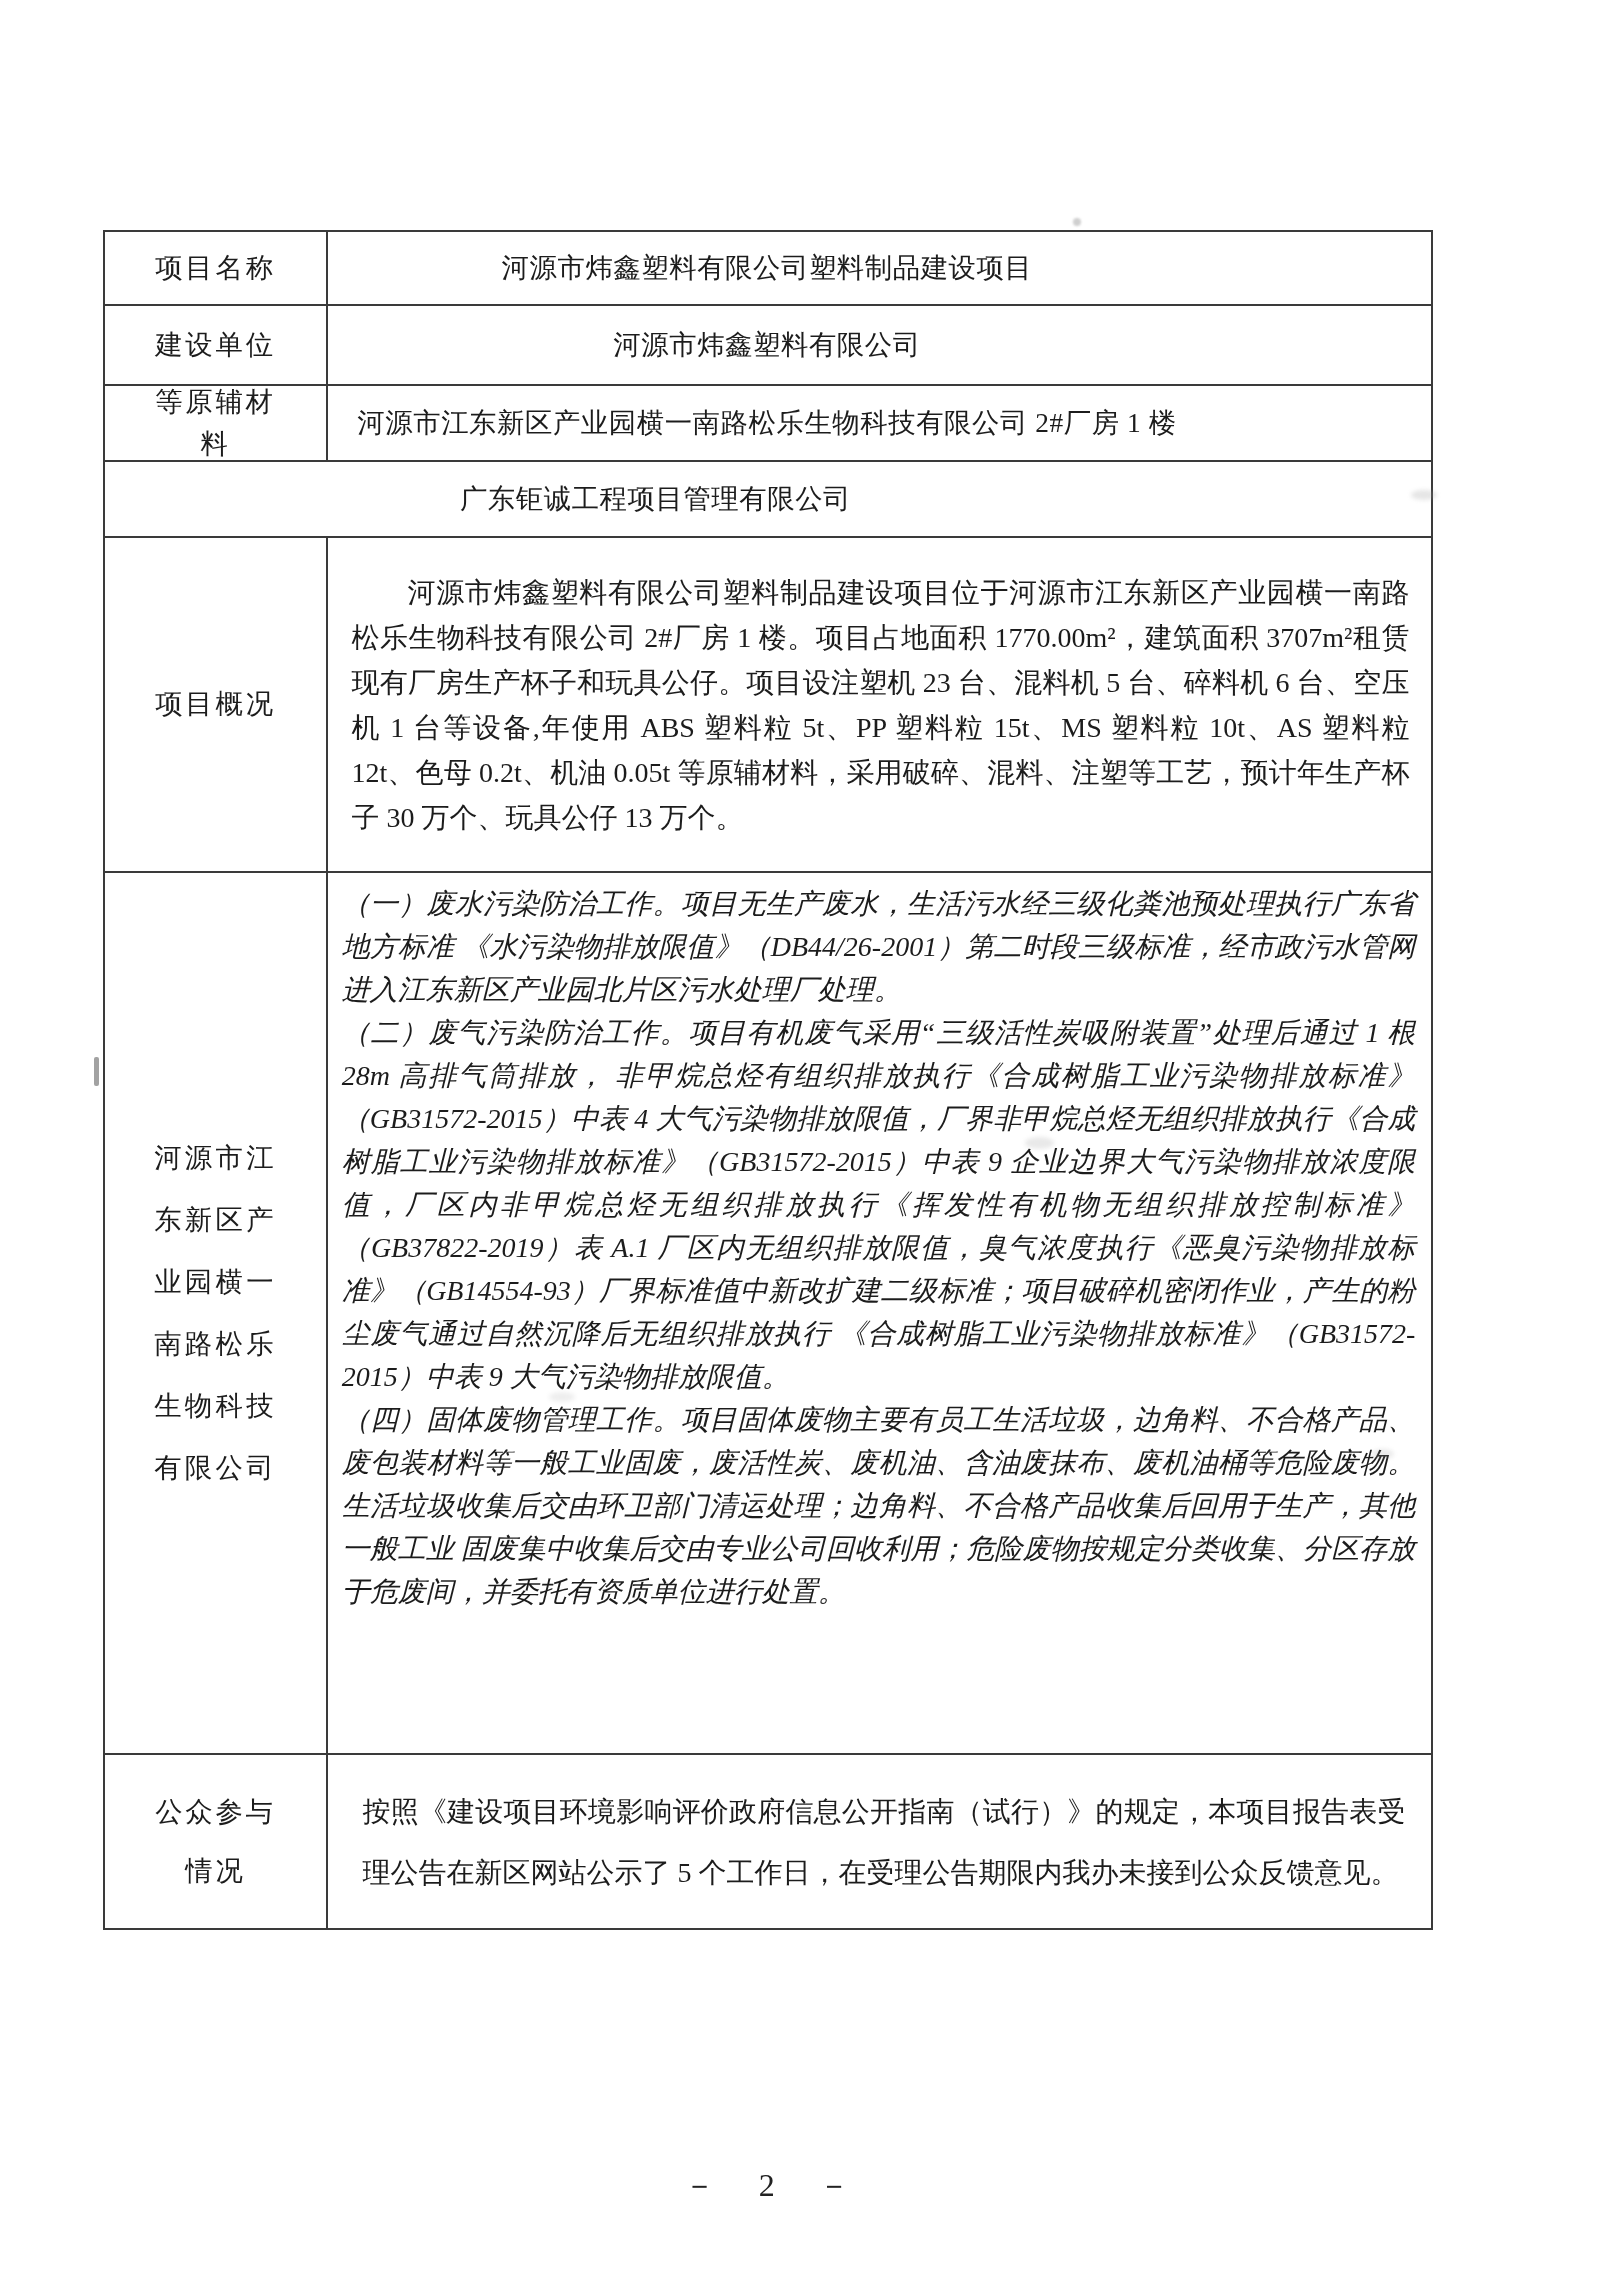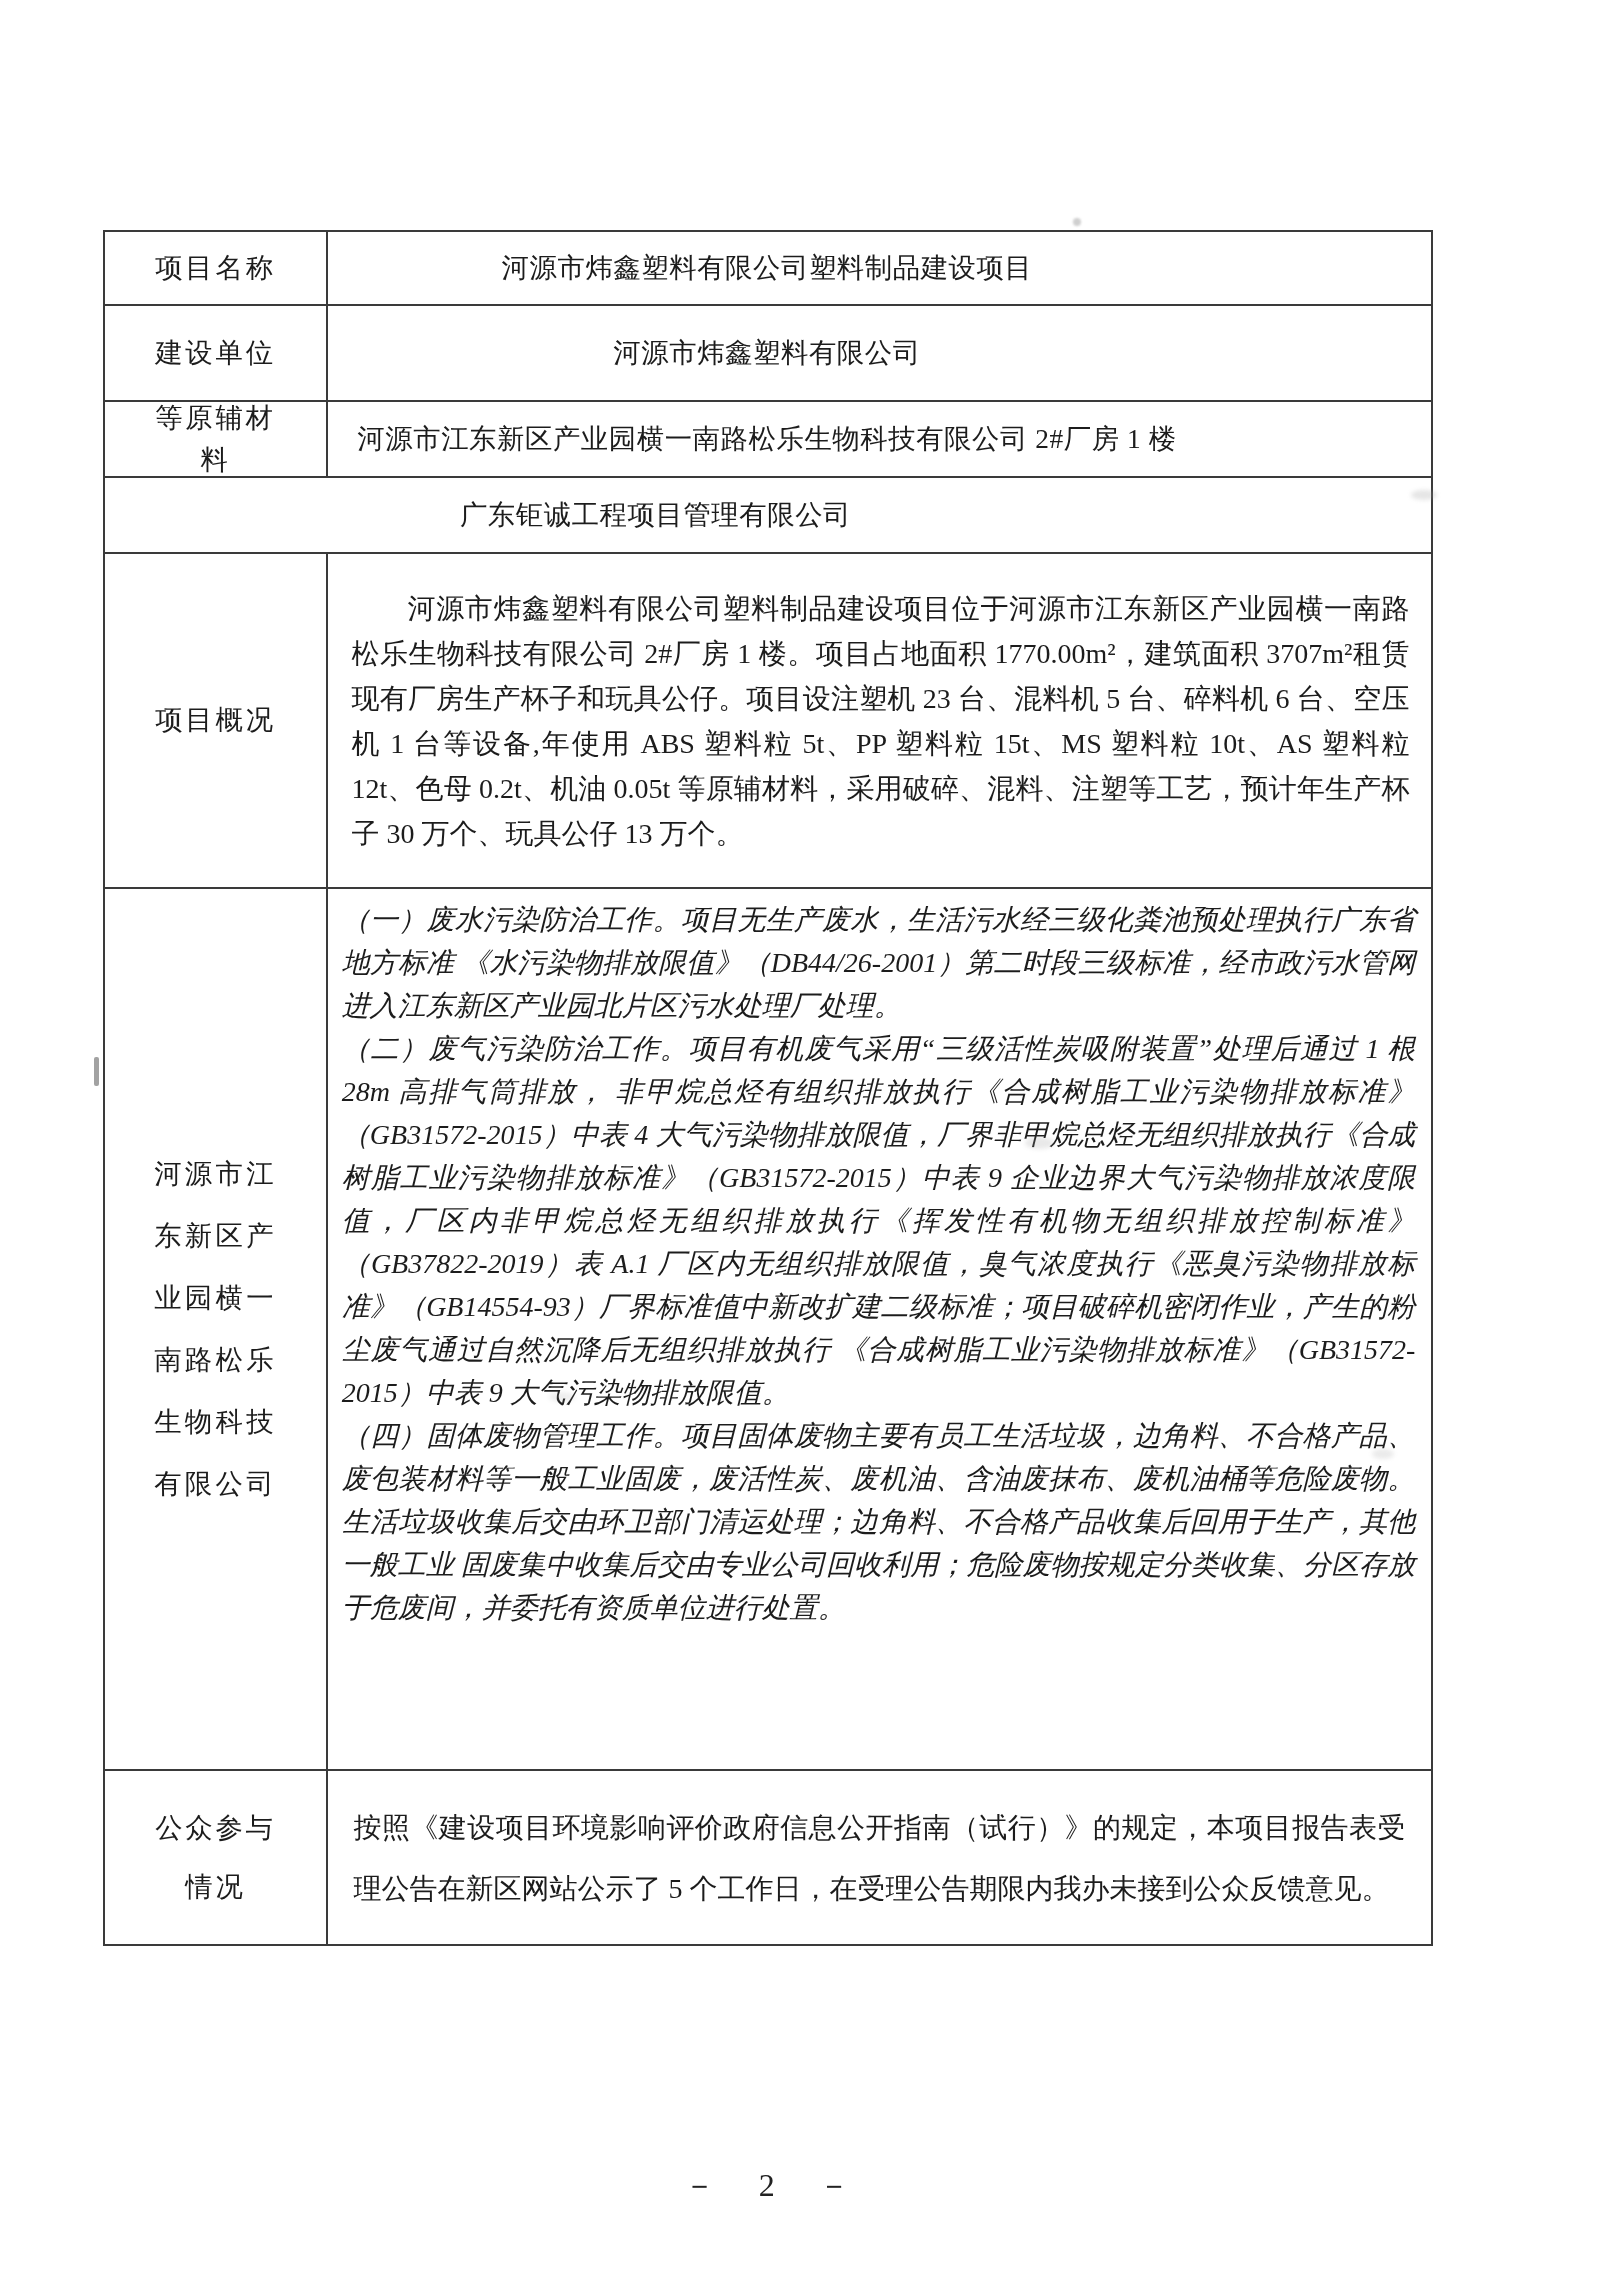--- a/index.html
+++ b/index.html
@@ -15,21 +15,21 @@
     border:2px solid #3a3a3a;
     box-sizing:border-box;
     background:#fff;
   }
   .t-row{
     display:flex;align-items:stretch;
     border-bottom:2px solid #3a3a3a;
     box-sizing:border-box;
     position:relative;
   }
-  .t-row:last-child{border-bottom:none;}
+  .t-row:last-child{border-bottom:none;gap:9px;}
   .label-cell{
     width:223px;flex:0 0 223px;
     border-right:2px solid #3a3a3a;
     box-sizing:border-box;
     display:flex;align-items:center;justify-content:center;
     text-align:center;
   }
   .label-text{
     display:inline-block;
     font-size:27.4px;
@@ -74,21 +74,21 @@
   }
   .measures-wrap .para{line-height:43px;font-style:italic;}
   .public-wrap{
     padding:0 25.5px 0 25.5px;
     display:flex;flex-direction:column;justify-content:center;
     height:100%;
     box-sizing:border-box;
   }
   .public-wrap .para{line-height:61px;}
   .h75{height:74px;}
-  .h82{height:96px;}
+  .h82{height:80px;}
   .h78{height:76px;}
   .h342{height:335px;}
   .h900{height:882px;}
   .h176{height:173px;}
   .page-footer{
     position:absolute;left:0;right:69px;top:2164px;
     text-align:center;
     font-size:32px;
     letter-spacing:0.55em;
     color:#222;

